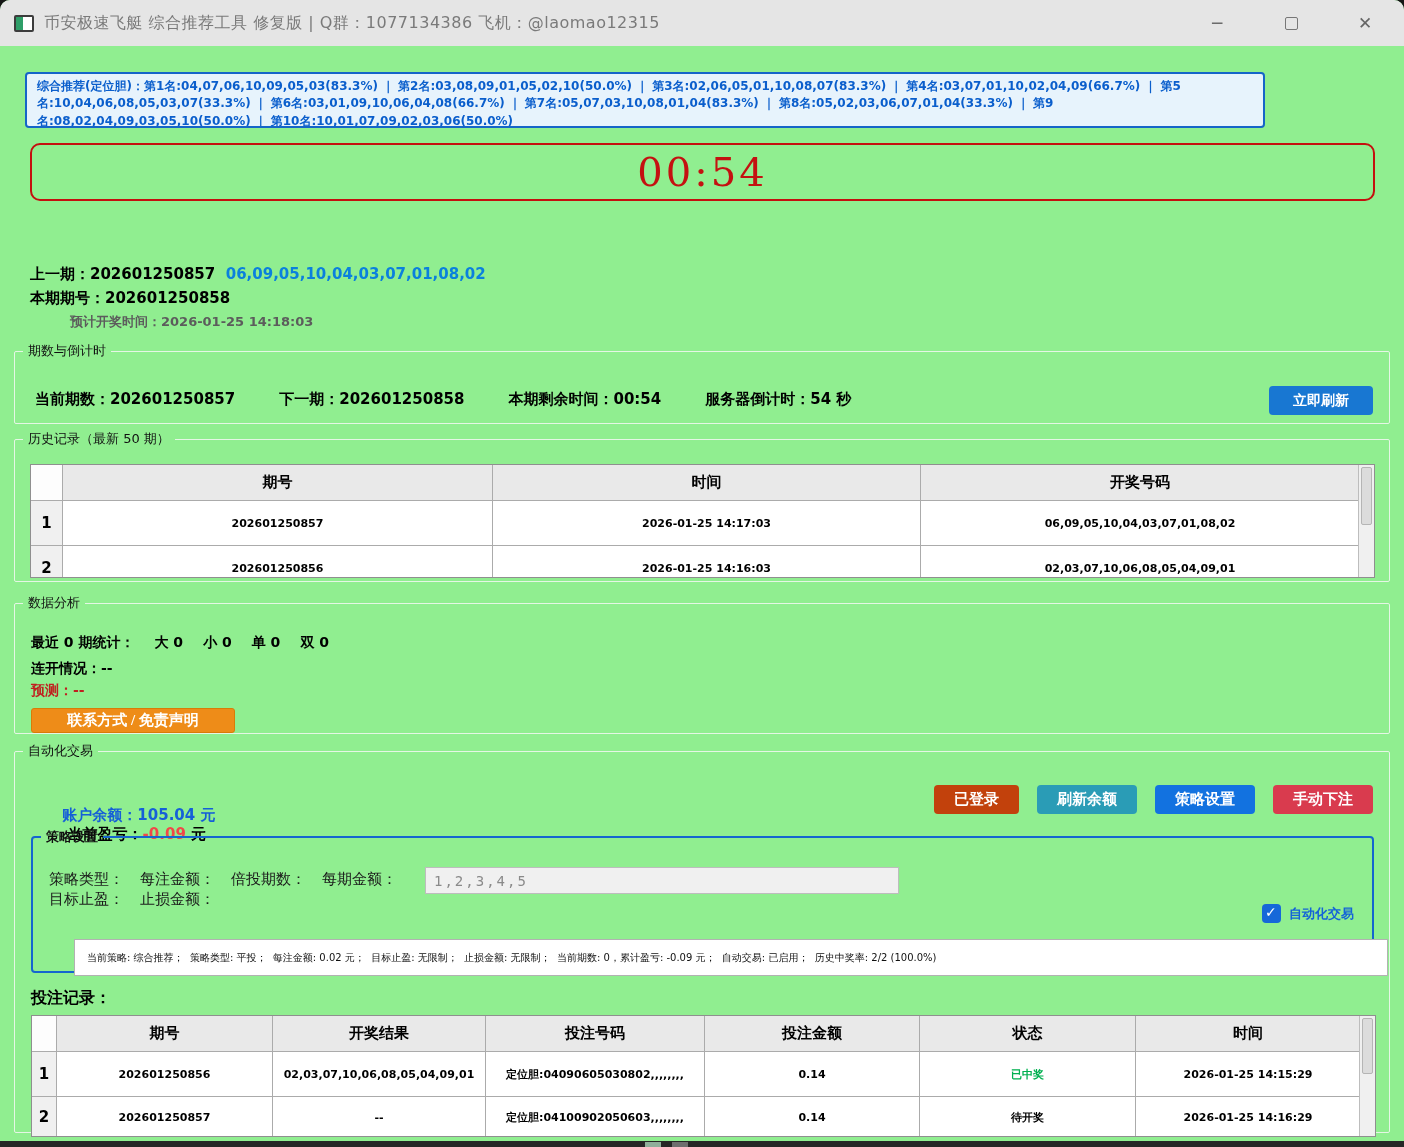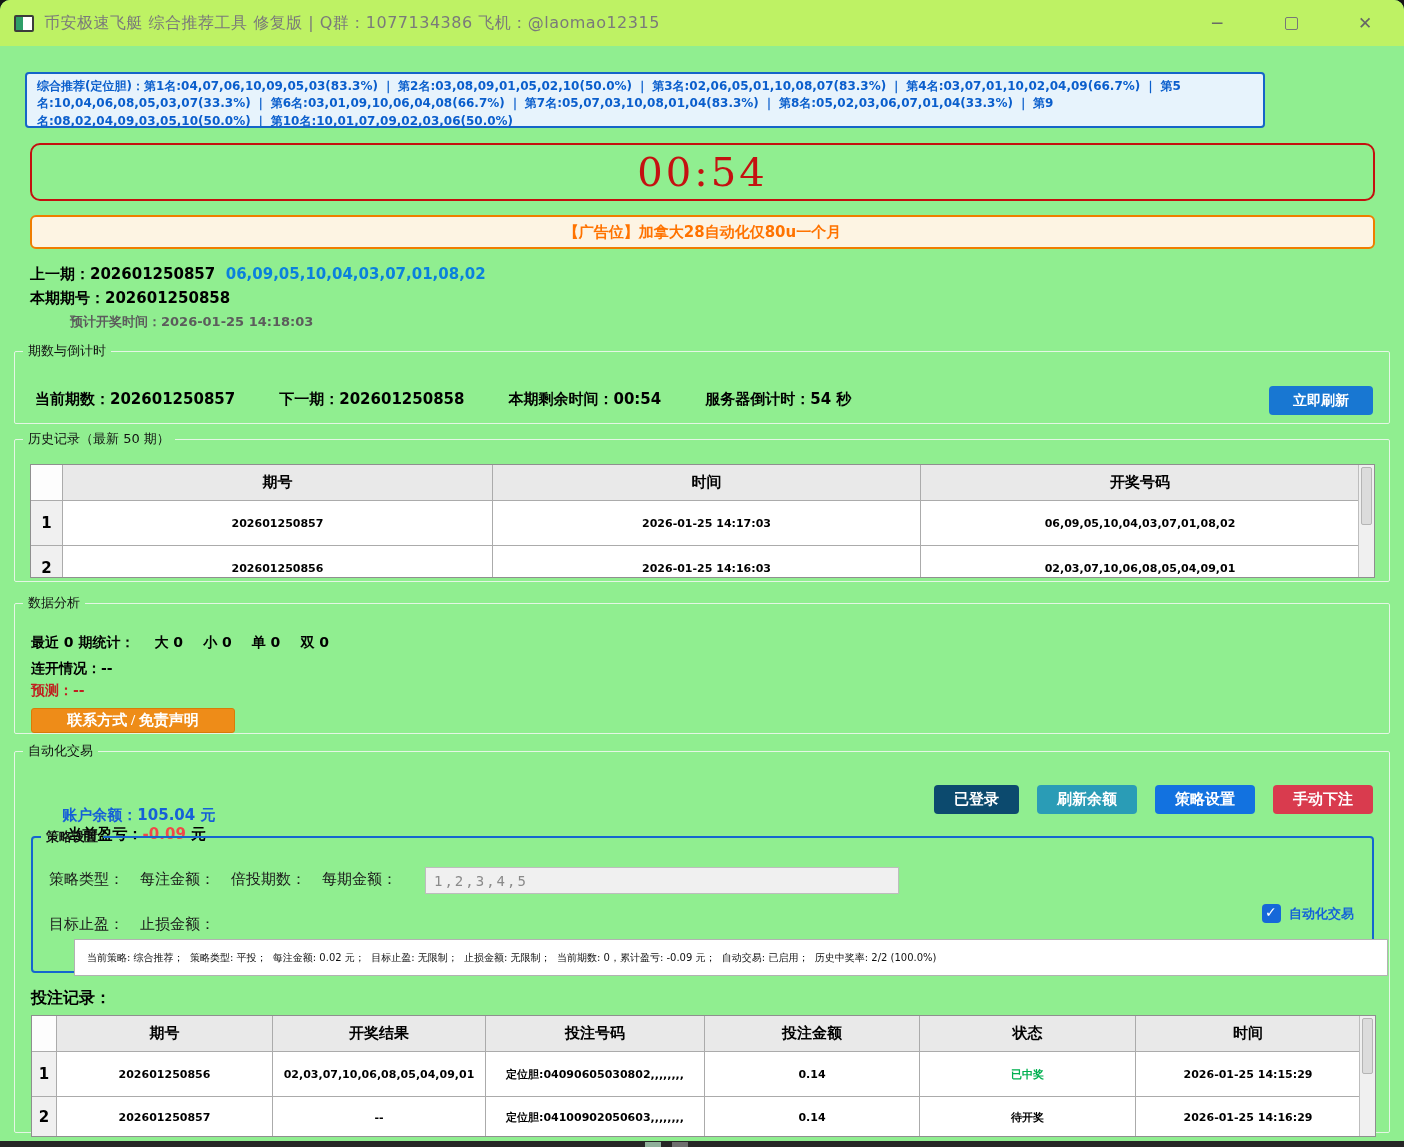--- a/index.html
+++ b/index.html
@@ -1,21 +1,21 @@
 <!DOCTYPE html>
 <html><head>
 <meta charset="utf-8">
 <style>
   * { margin:0; padding:0; box-sizing:border-box; }
   html,body { width:1404px; height:1147px; overflow:hidden; background:#161616;
               font-family:"DejaVu Sans","Liberation Sans",sans-serif; }
   .window { position:absolute; left:0; top:0; width:1404px; height:1141px;
             background:#90EE90; border-radius:10px 10px 0 0; overflow:hidden; }
   
-  .titlebar { position:absolute; left:0; top:0; width:100%; height:46px; background:#bef264;
+  .titlebar { position:absolute; left:0; top:0; width:100%; height:46px; background:#e5e5e5;
               display:flex; align-items:center; padding:0 14px; }
   .app-icon { width:20px; height:17px; border:2px solid #3c3c3c; border-radius:2px;
               background:linear-gradient(90deg,#2e9e68 0 45%,#ffffff 45% 100%); margin-right:10px; }
   .win-title { font-size:16px; color:#7a7a7a; letter-spacing:.5px; }
   .win-controls { margin-left:auto; display:flex; align-items:center; gap:44px; padding-right:10px; }
   .win-btn { width:30px; height:30px; display:flex; align-items:center; justify-content:center;
              color:#666; font-size:17px; cursor:default; }
   .max-glyph { width:13px; height:13px; border:1.5px solid #777; border-radius:2px; }
   
   .reco-box { position:absolute; left:25px; top:72px; width:1240px; height:56px;
@@ -64,21 +64,21 @@
              display:flex; gap:20px; white-space:pre; }
   .an-line.red { color:#c01f1f; }
   .contact-btn { position:absolute; left:16px; top:96px; width:204px; height:25px;
                  background:#ee8c18; border:1px solid #d87c08; border-radius:3px; font-size:15px; }
   
   .bal-row { position:absolute; left:16px; top:28px; font-size:15px; font-weight:bold; white-space:pre; }
   .bal-blue { color:#155fd8; }
   .pnl-red { color:#f14848; }
   .action-btns { position:absolute; right:16px; top:25px; display:flex; gap:18px; }
   .action-btns .btn { height:29px; padding:0 20px; font-size:15px; }
-  .b-green { background:#0c4a6e; } .b-teal { background:#2a9cb6; }
+  .b-green { background:#c2410c; } .b-teal { background:#2a9cb6; }
   .b-blue { background:#1272e0; } .b-red { background:#d93b4e; }
   
   .strategy { position:absolute; left:16px; top:68px; width:1343px; height:145px;
               border:2px solid #1565cf; border-radius:4px; }
   .strategy legend { font-size:13px; font-weight:bold; }
   .s-row { position:absolute; left:16px; display:flex; align-items:center; gap:16px;
            font-size:15px; color:#1a1a1a; white-space:pre; }
   .s-input { position:absolute; left:392px; top:21px; width:474px; height:27px; background:#f0f0f0;
              border:1px solid #bdbdbd; color:#8a8a8a; font-size:14px; letter-spacing:2px;
              padding:0 8px; font-family:"DejaVu Sans Mono","Liberation Mono",monospace; }
@@ -110,23 +110,20 @@
       <div class="win-btn">✕</div>
     </div>
   </div>
 
   <div class="reco-box">综合推荐(定位胆)：第1名:04,07,06,10,09,05,03(83.3%)  ｜  第2名:03,08,09,01,05,02,10(50.0%)  ｜  第3名:02,06,05,01,10,08,07(83.3%)  ｜  第4名:03,07,01,10,02,04,09(66.7%)  ｜  第5名:10,04,06,08,05,03,07(33.3%)  ｜  第6名:03,01,09,10,06,04,08(66.7%)  ｜  第7名:05,07,03,10,08,01,04(83.3%)  ｜  第8名:05,02,03,06,07,01,04(33.3%)  ｜  第9名:08,02,04,09,03,05,10(50.0%)  ｜  第10名:10,01,07,09,02,03,06(50.0%)</div>
 
   <div class="countdown-box">
     <span class="countdown-text">00:54</span>
   </div>
 
-  <div class="ad-box">
-    <span class="ad-text">【广告位】加拿大28自动化仅80u一个月</span>
-  </div>
 
   <div class="pline" style="top:265px;"><span>上一期：</span><span>202601250857  </span><span class="blue">06,09,05,10,04,03,07,01,08,02</span></div>
   <div class="pline" style="top:289px;">本期期号：202601250858</div>
   <div class="pline gray" style="top:313px;margin-left:40px;">预计开奖时间：2026-01-25 14:18:03</div>
 
   <fieldset style="left:14px; top:342px; width:1376px; height:82px;">
     <legend>期数与倒计时</legend>
     <div class="grp-row">
       <span><span>当前期数：</span><span>202601250857</span></span>
       <span><span>下一期：</span><span>202601250858</span></span>
@@ -194,21 +191,21 @@
 
     <fieldset class="strategy">
       <legend>策略设置</legend>
       <div class="s-row" style="top:24px;text-align:right;">
         <span>策略类型：</span>
         <span>每注金额：</span>
         <span>倍投期数：</span>
         <span>每期金额：</span>
       </div>
       <input class="s-input" readonly="" value="1,2,3,4,5" style="">
-      <div class="s-row" style="top:69px;">
+      <div class="s-row" style="top:44px;">
         <span>目标止盈：</span>
         <span>止损金额：</span>
       </div>
       <div class="chk-wrap">
         <div class="chk"></div>
         <span class="chk-label">自动化交易</span>
       </div>
       <div class="status-bar">当前策略: 综合推荐；  策略类型: 平投；  每注金额: 0.02 元；  目标止盈: 无限制；  止损金额: 无限制；  当前期数: 0，累计盈亏: -0.09 元；  自动交易: 已启用；  历史中奖率: 2/2 (100.0%)</div>
     </fieldset>
 

